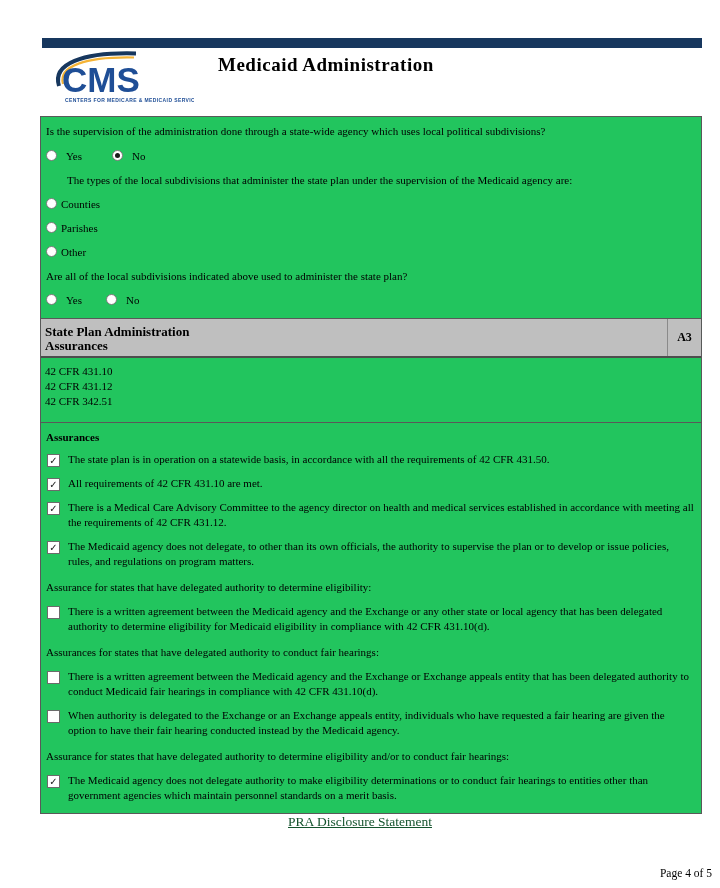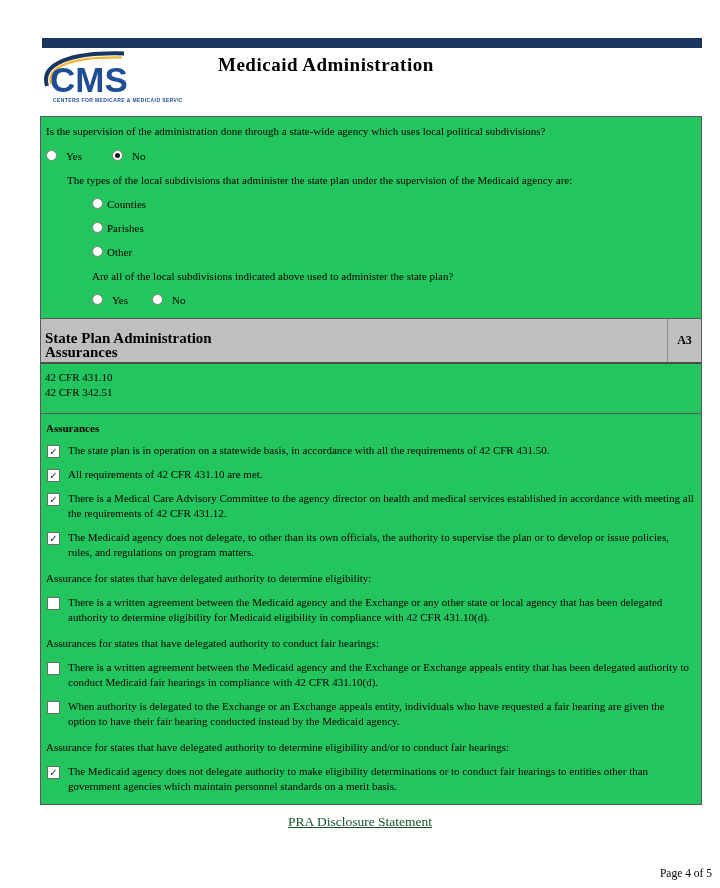--- a/index.html
+++ b/index.html
@@ -1,41 +1,41 @@
 <!DOCTYPE html>
 <html><head>
 <meta charset="utf-8">
 <style>
   html,body{margin:0;padding:0;}
   body{
     width:720px;height:888px;background:#ffffff;position:relative;
     font-family:"Liberation Serif", serif;color:#000;
   }
   .top-bar{position:absolute;left:42px;top:38px;width:660px;height:10px;background:#17375E;}
-  .logo{position:absolute;left:32px;top:50px;width:150px;height:56px;text-decoration:underline;}
+  .logo{position:absolute;left:44px;top:50px;width:150px;height:56px;text-decoration:underline;}
   .page-title{position:absolute;left:218px;top:54px;font-size:19px;font-weight:bold;letter-spacing:.5px;}
   .form-table{
     position:absolute;left:40px;top:116px;width:662px;box-sizing:border-box;
     border:1px solid #595959;background:#22c55e;font-size:11px;
   }
   .q-section{padding:5px 6px 11px 5px;}
   .q-text{margin:2px 0 0 0;line-height:15px;}
   .q-row{margin-top:9px;display:flex;align-items:center;height:15px;}
   .indent-1{margin-left:21px;}
-  .indent-2{margin-left:46px;}
+  .indent-2{}
   .radio-opt{display:flex;margin-right:30px;cursor:pointer;}
   .radio{
     width:11px;height:11px;border:1px solid #7a7a7a;border-radius:50%;
     background:#fff;flex:none;margin-right:9px;position:relative;box-sizing:border-box;
   }
   .radio .dot{
     position:absolute;left:2px;top:2px;width:5px;height:5px;border-radius:50%;background:#1a1a1a;
   }
   .sec-header{display:flex;background:#BFBFBF;border-top:1px solid #595959;border-bottom:2px solid #4d4d4d;}
-  .sec-header .left{flex:1;padding:12px 0 3px 4px;font-weight:bold;font-size:15px;line-height:14px;}
+  .sec-header .left{flex:1;padding:6px 0 3px 4px;font-weight:bold;font-size:13px;line-height:14px;}
   .sec-header .code{
     width:33px;border-left:1px solid #8a8a8a;display:flex;align-items:center;justify-content:center;
     font-weight:bold;font-size:12px;
   }
   .citations{padding:6px 4px 13px 4px;line-height:15px;}
   .assurances{border-top:1px solid #595959;padding:6px 6px 10px 5px;}
   .assur-heading{font-weight:bold;font-size:11px;margin:2px 0 0 0;}
   .assure-item{display:flex;margin-top:9px;align-items:flex-start;}
   .checkbox{
     width:11px;height:11px;border:1px solid #6b6b6b;background:#fff;flex:none;
@@ -117,20 +117,21 @@
   <div class="sec-header">
     <div class="left">
       <div>State Plan Administration</div>
       <div>Assurances</div>
     </div>
     <div class="code">A3</div>
   </div>
 
   <div class="citations" id="citation-list">
       <div>42 CFR 431.10</div>
+      <div>42 CFR 431.12</div>
       <div>42 CFR 342.51</div>
     </div>
 
   <div class="assurances">
     <p class="assur-heading">Assurances</p>
     <div id="assurance-list">
         <div class="assure-item">
           <span class="checkbox">✓</span>
           <span class="assure-text">The state plan is in operation on a statewide basis, in accordance with all the requirements of 42 CFR 431.50.</span>
         </div>

